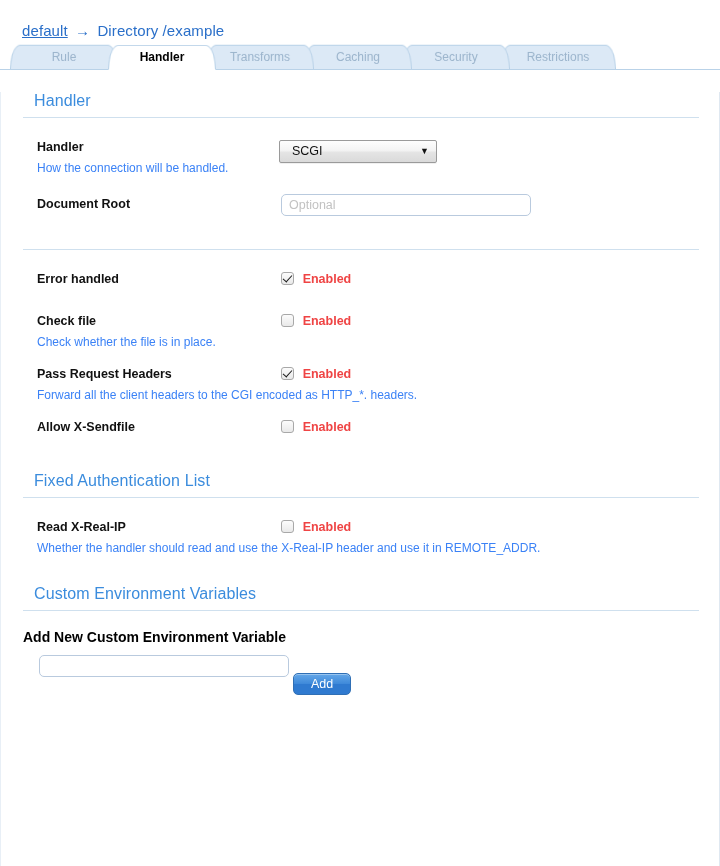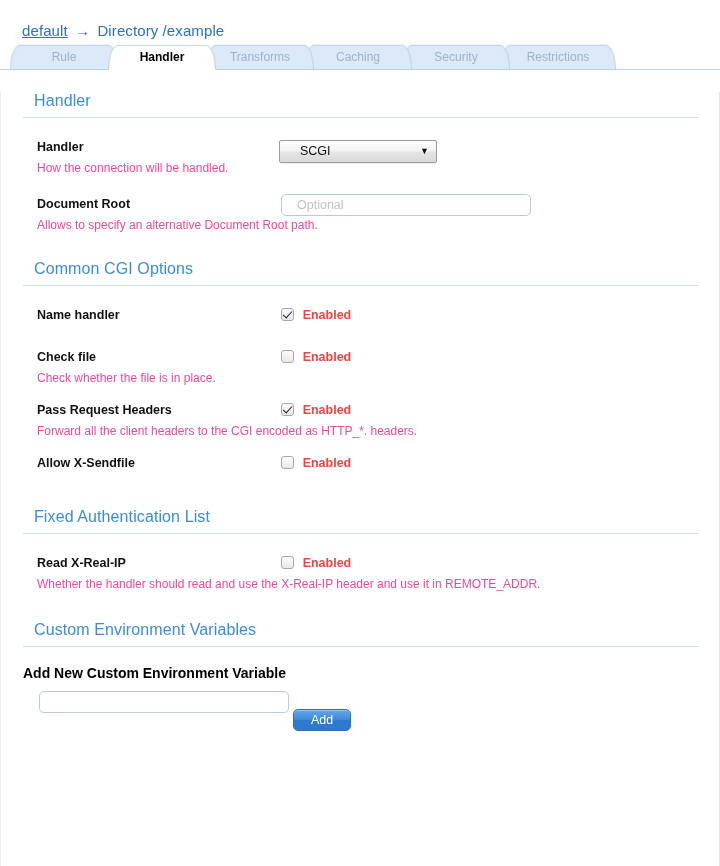--- a/index.html
+++ b/index.html
@@ -130,42 +130,42 @@
     padding: 0 0 0 14px;
   }
   .row-label {
     display: inline-block;
     font-weight: bold;
     font-size: 12.5px;
     color: #111;
     vertical-align: top;
   }
   .row-help {
-    color: #ec4899;
+    color: #3b82f6;
     font-size: 12px;
     margin: 6px 0 0 0;
     padding-left: 0;
   }
   .row-control {
     position: absolute;
     left: 256px;
     top: 0;
   }
 
   
   .field-block  { padding-top: 22px; }
   .field-block2 { padding-top: 18px; }
 
   
   input[type="text"].txt {
     font-family: "Liberation Sans", sans-serif;
     font-size: 12.5px;
     color: #333;
     height: 22px;
-    padding: 0 15px;
+    padding: 0 7px;
     border: 1px solid #b9cade;
     border-radius: 5px;
     background: #fff;
     box-sizing: border-box;
     outline: none;
   }
   input[type="text"].txt::placeholder { color: #c2c2c2; }
   .docroot-input { width: 250px; }
 
   
@@ -176,21 +176,21 @@
     height: 23px;
     border: 1px solid #9a9a9a;
     border-radius: 2px;
     background: linear-gradient(to bottom, #fdfdfd 0%, #f3f3f3 45%, #e4e4e4 55%, #dadada 100%);
     box-sizing: border-box;
     box-shadow: 0 1px 0 rgba(0,0,0,0.06);
     cursor: pointer;
   }
   .select-value {
     position: absolute;
-    left: 20px;
+    left: 12px;
     top: 0;
     line-height: 21px;
     font-size: 12.5px;
     color: #111;
   }
   .select-arrow {
     position: absolute;
     right: 7px;
     top: 0;
     line-height: 21px;
@@ -310,32 +310,30 @@
         <div class="row-help">How the connection will be handled.</div>
       </div>
     </div>
 
     <div class="field-block">
       <div class="row">
         <span class="row-label">Document Root</span>
         <div class="row-control" style="left:258px;top:-3px;">
           <input type="text" class="txt docroot-input" placeholder="Optional" style="">
         </div>
-        <div class="row-help">Allows to specify an alternative Document Root path.</div>
       </div>
     </div>
   </div>
 
   <div class="section" style="margin-top:28px;">
-    <div class="section-title">Common CGI Options</div>
     <div class="section-rule"></div>
 
     <div class="field-block">
       <div class="row">
-        <span class="row-label">Name handler</span>
+        <span class="row-label">Error handled</span>
         <div class="row-control" style="left:258px;top:-1px;">
           <span class="cbx-line">
             <span class="cbx checked"></span>
             <span class="cbx-label">Enabled</span>
           </span>
         </div>
       </div>
     </div>
 
     <div class="field-block2">

